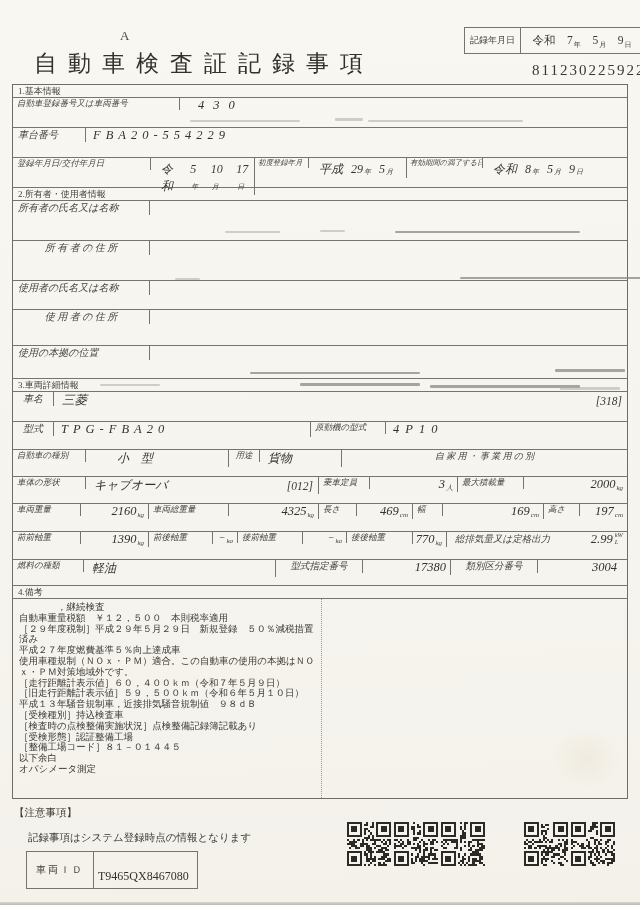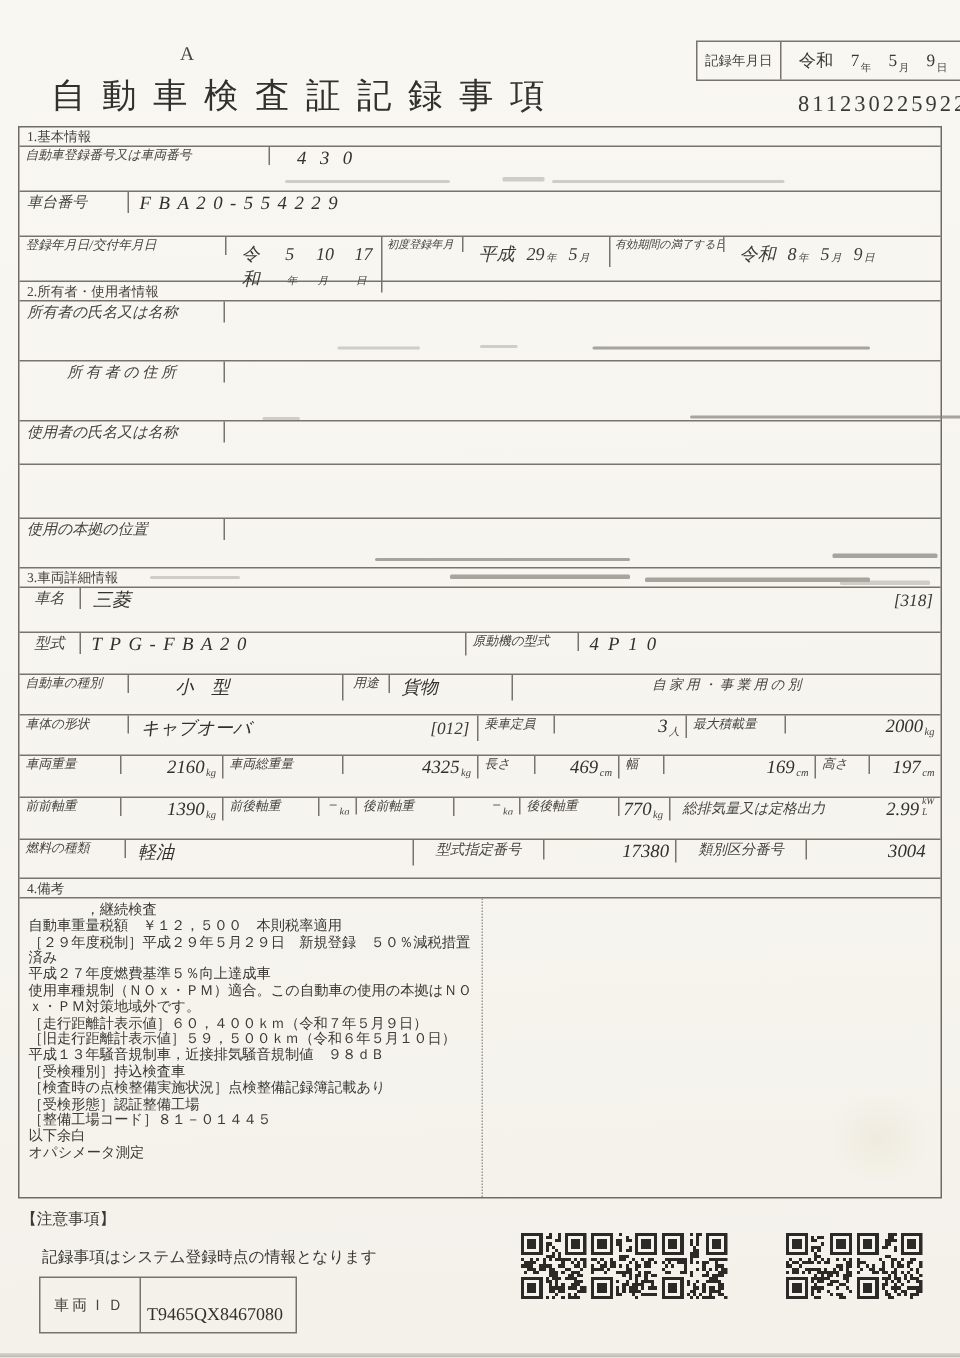--- a/index.html
+++ b/index.html
@@ -176,20 +176,23 @@
     </div>
     <div class="row h29">
       <div class="c ownl">
           <span class="lab10">使用者の氏名又は名称</span>
         </div>
       <div class="c relcell">
           <span class="star">＊＊＊</span>
         </div>
     </div>
     <div class="row h36">
+      <div class="c ownl cen">
+          <span class="lab10" style="padding-left:0">使 用 者 の 住 所</span>
+        </div>
       <div class="c relcell">
           <span class="star">＊＊＊</span>
         </div>
     </div>
     <div class="row h33">
       <div class="c ownl">
           <span class="lab10">使用の本拠の位置</span>
         </div>
       <div class="c relcell"></div>
     </div>

